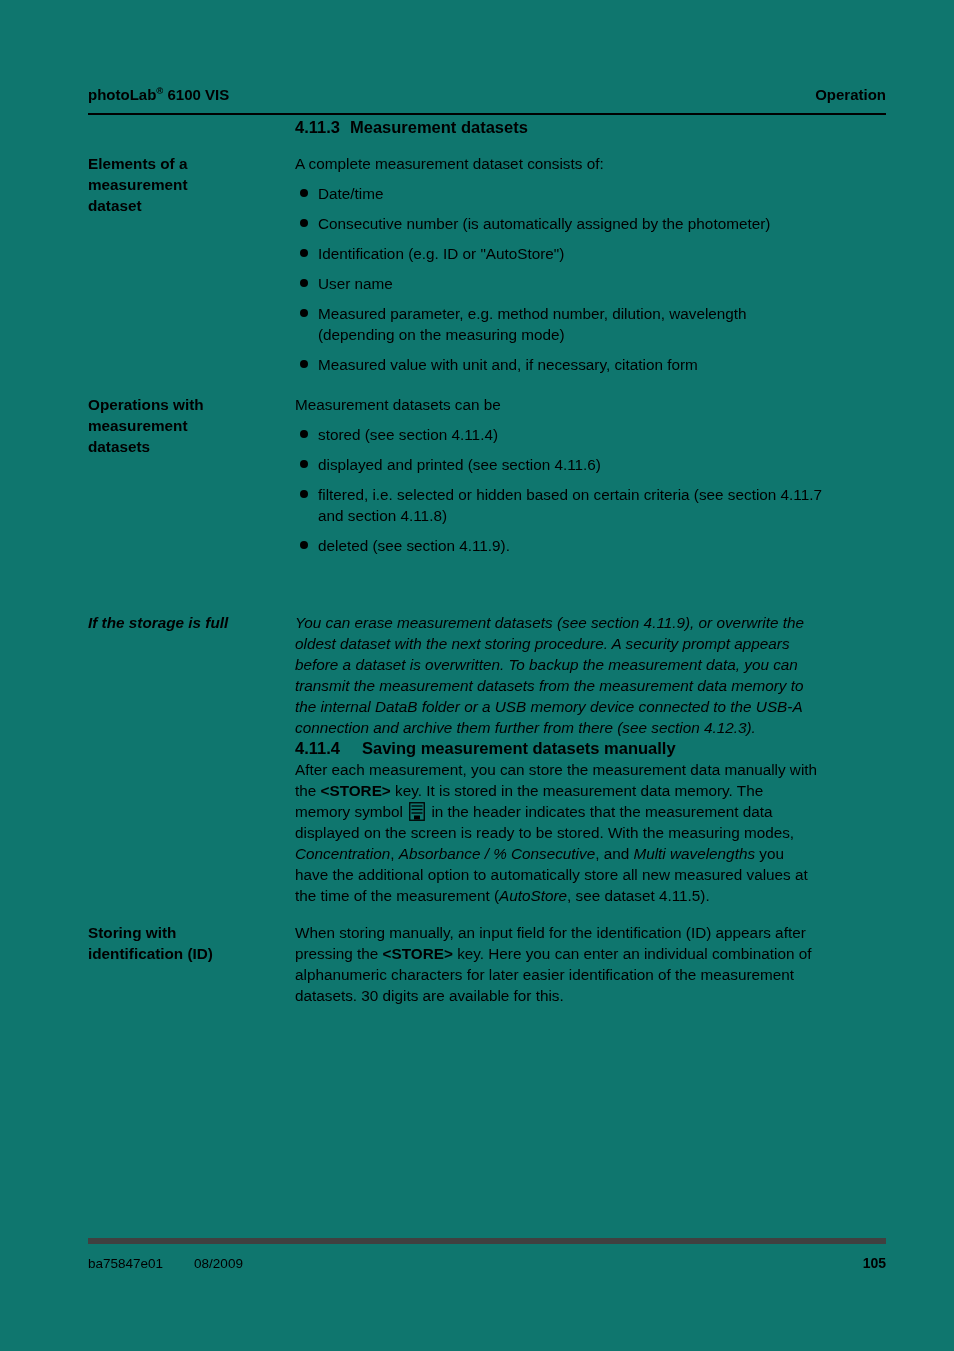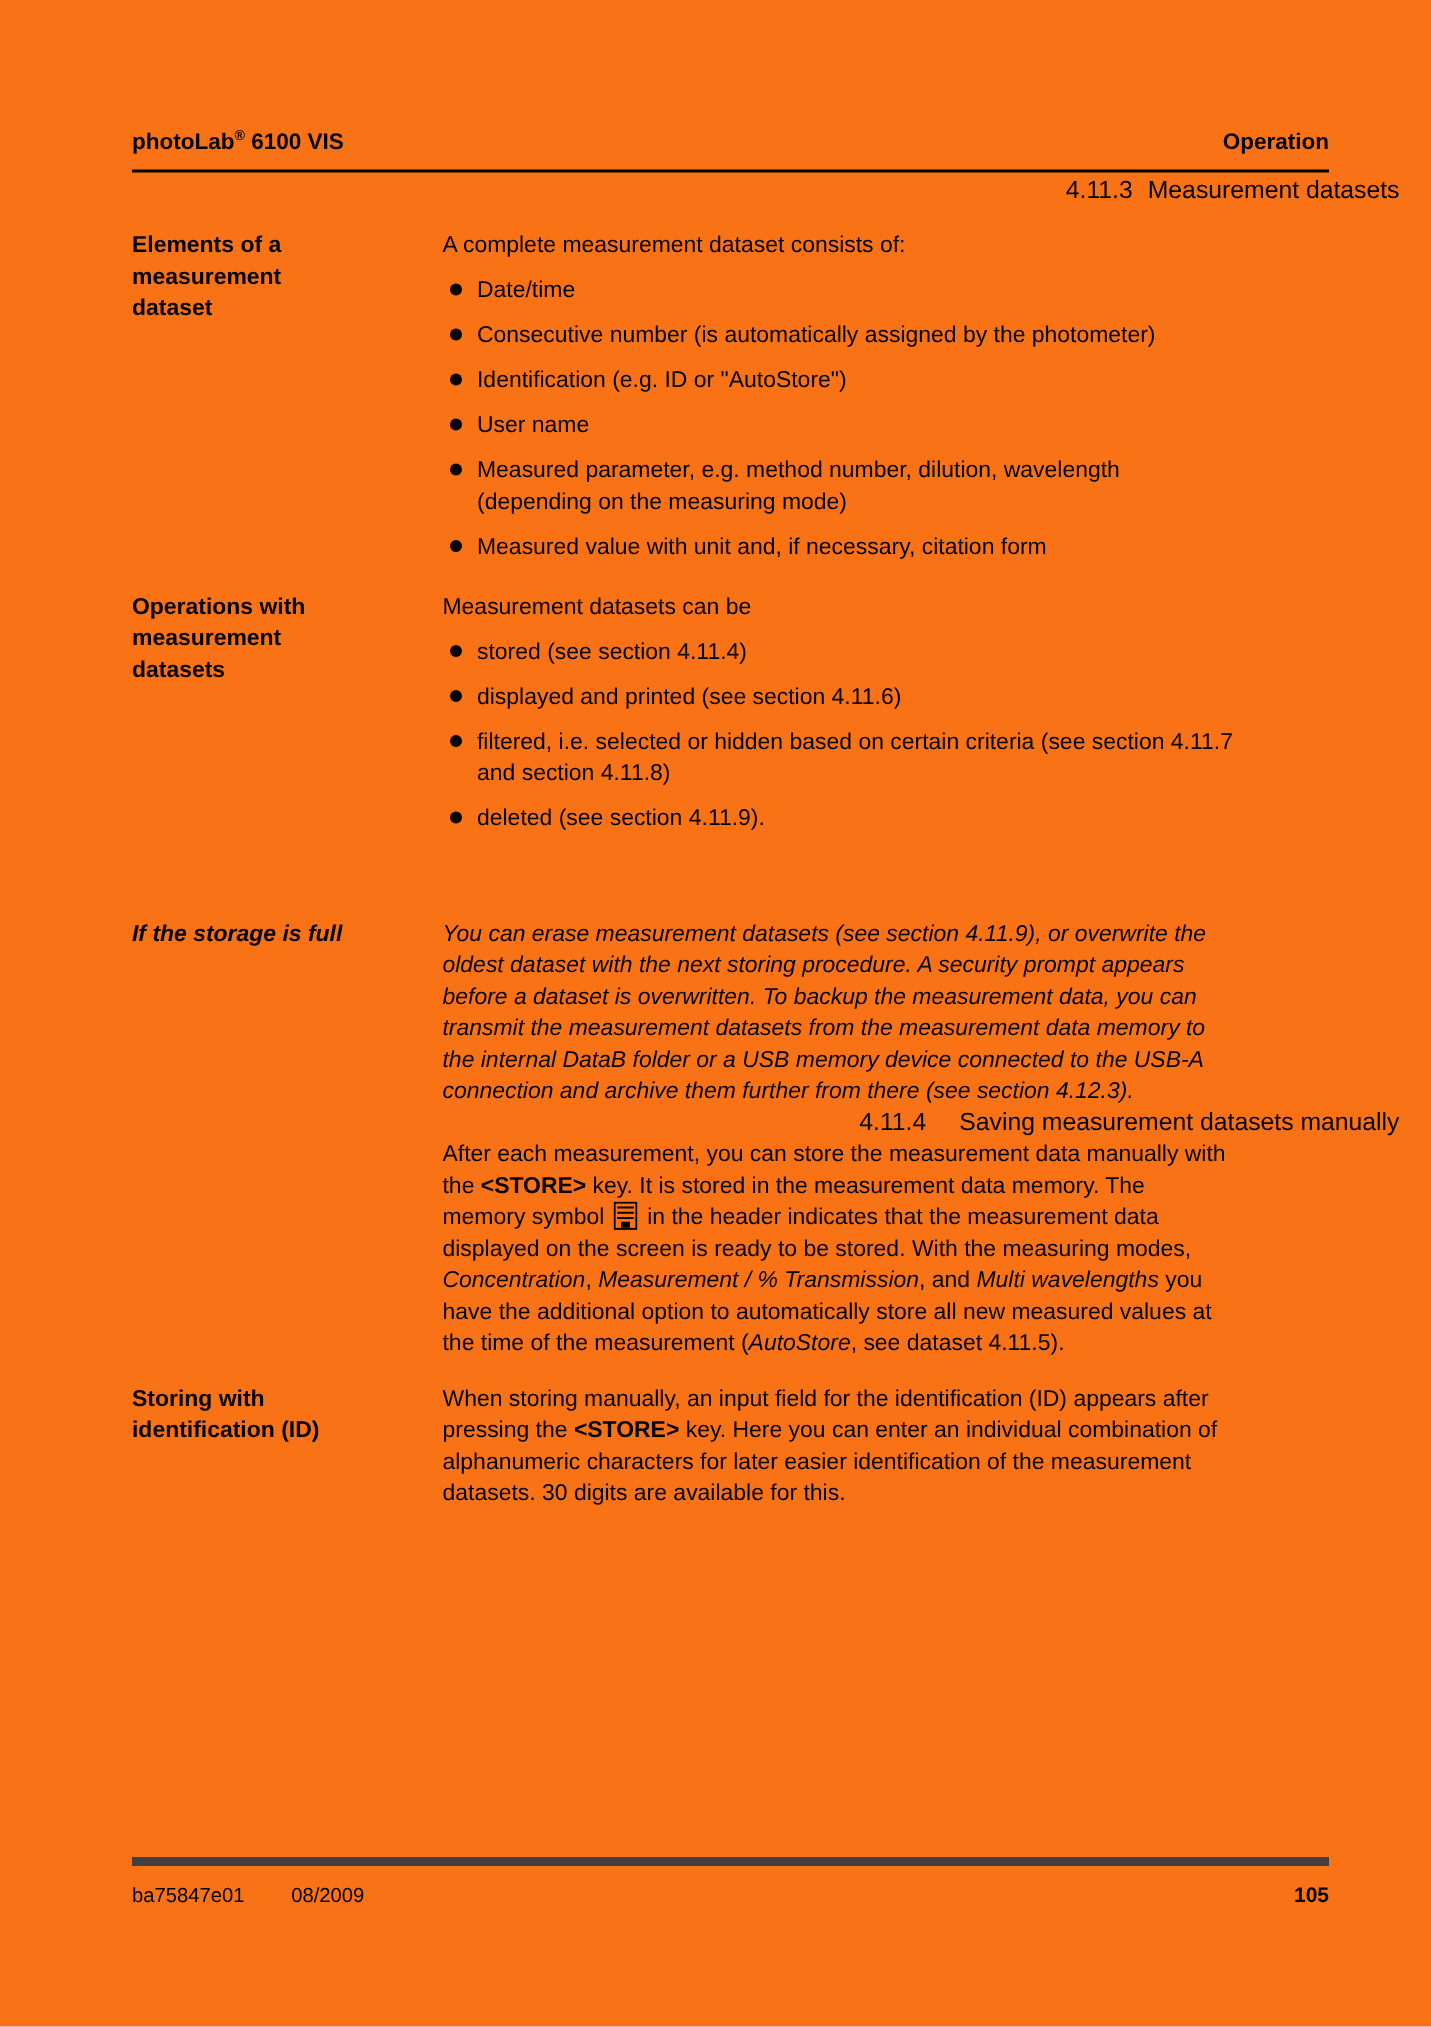--- a/index.html
+++ b/index.html
@@ -1,34 +1,34 @@
 <!DOCTYPE html>
 <html><head>
 <meta charset="utf-8">
 <style>
   html,body{margin:0;padding:0;background:#e8e8e8;}
   .page{
-    position:relative;width:954px;height:1351px;background:#f97316;
+    position:relative;width:954px;height:1351px;background:#0f766e;
     font-family:"Liberation Sans",sans-serif;color:#000;overflow:hidden;
     margin:0 auto;
   }
   .b{font-weight:bold;}
   
   .header{
     position:absolute;left:88px;right:68px;top:86px;
     display:flex;justify-content:space-between;align-items:flex-start;
     font-size:15px;font-weight:bold;
     padding-bottom:10px;border-bottom:2px solid #000;
   }
   .header sup{font-size:9.5px;font-weight:bold;line-height:0;}
   
   .content{position:absolute;left:88px;top:117px;width:845px;}
   h2.sec{
-    font-size:16.5px;font-weight:normal;line-height:21px;
-    margin:0 0 0 207px;padding:0;text-align:right;
+    font-size:16.5px;font-weight:bold;line-height:21px;
+    margin:0 0 0 207px;padding:0;
   }
   .sec1{margin-top:63px;}
   .sec2{margin-top:58px;}
   h2.sec .num{margin-right:10px;}
   h2.sec2 .num{margin-right:22px;}
   .row{display:grid;grid-template-columns:172px 640px;column-gap:35px;}
   .mt15{margin-top:15px;}
   .mt19{margin-top:19px;}
   .mt56{margin-top:56px;font-style:italic;}
   .mt16{margin-top:16px;}
@@ -159,21 +159,21 @@
       <p><span>After each measurement, you can store the measurement data manually with
 the </span><span class="b">&lt;STORE&gt;</span><span> key. It is stored in the measurement data memory. The
 memory symbol </span><svg class="memicon" width="16" height="19" viewBox="0 0 16 19">
             <rect x="0.75" y="0.75" width="14.5" height="17.5" fill="none" stroke="#000" stroke-width="1.3"></rect>
             <line x1="2.5" y1="4" x2="13.5" y2="4" stroke="#000" stroke-width="1.3"></line>
             <line x1="2.5" y1="7.5" x2="13.5" y2="7.5" stroke="#000" stroke-width="1.3"></line>
             <line x1="2.5" y1="11" x2="13.5" y2="11" stroke="#000" stroke-width="1.3"></line>
             <rect x="5" y="13.5" width="6" height="4" fill="#000"></rect>
           </svg><span> in the header indicates that the measurement data
 displayed on the screen is ready to be stored. With the measuring modes,
-</span><span class="it">Concentration</span><span>, </span><span class="it">Measurement / % Transmission</span><span>, and </span><span class="it">Multi wavelengths</span><span> you
+</span><span class="it">Concentration</span><span>, </span><span class="it">Absorbance / % Consecutive</span><span>, and </span><span class="it">Multi wavelengths</span><span> you
 have the additional option to automatically store all new measured values at
 the time of the measurement (</span><span class="it">AutoStore</span><span>, see dataset 4.11.5).</span></p>
     </div>
 
     <div class="row mt16">
       <div class="sidelabel">
         <div>Storing with</div>
         <div>identification (ID)</div>
       </div>
       <div class="bodycol">

